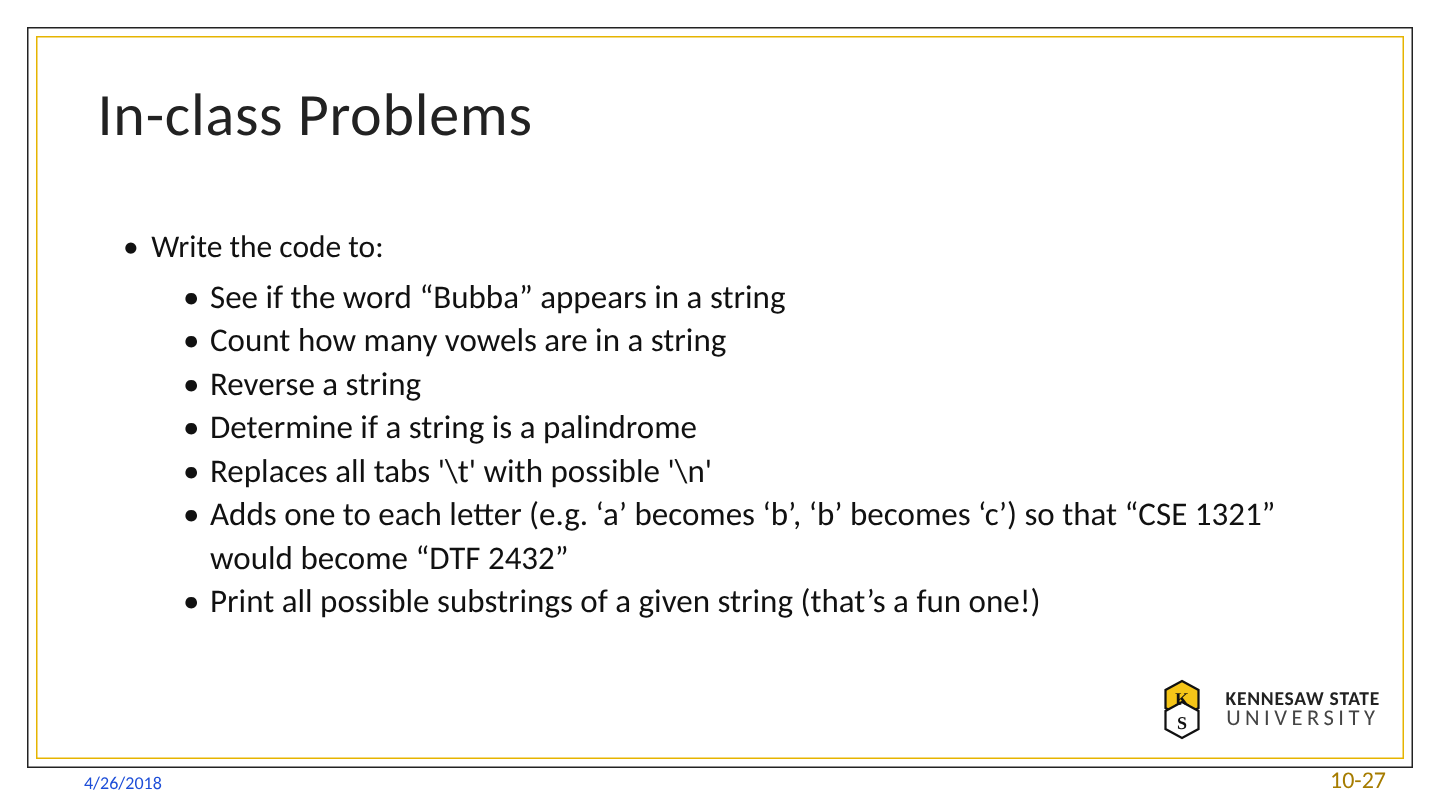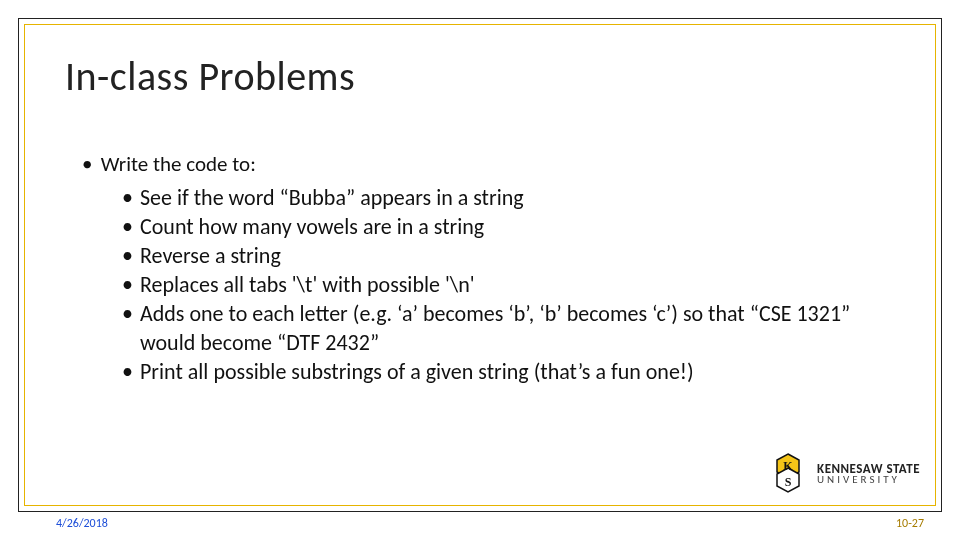--- a/index.html
+++ b/index.html
@@ -80,66 +80,68 @@
     position: absolute;
     left: 56px;
     bottom: 10px;
     font-size: 12px;
     color: #1d4ed8;
   }
   .footer-page {
     position: absolute;
     right: 36px;
     bottom: 10px;
-    font-size: 12px;
+    font-size: 16px;
     color: #a67c00;
   }
   .logo-block {
     position: absolute;
     right: 40px;
     bottom: 46px;
     display: flex;
     align-items: center;
     gap: 8px;
   }
   .logo-text {
     line-height: 1;
   }
   .logo-text .line1 {
     font-size: 13px;
     font-weight: 700;
     color: #222;
     letter-spacing: 0.5px;
   }
   .logo-text .line2 {
-    font-size: 11px;
+    font-size: 15px;
     color: #444;
     letter-spacing: 3px;
     font-weight: 400;
     margin-top: -1px;
+    text-align: center;
   }
 </style>
 </head>
 <body>
 
 <div class="slide">
   <div class="outer-border"></div>
   <div class="inner-border"></div>
 
   <div class="title">In-class Problems</div>
 
   <div class="content">
     <div class="lvl1">
       <span class="bullet">•</span>
       <span>Write the code to:</span>
     </div>
     <ul class="lvl2">
       <li><span>See if the word “Bubba” appears in a string</span></li>
       <li><span>Count how many vowels are in a string</span></li>
       <li><span>Reverse a string</span></li>
+      <li><span>Determine if a string is a palindrome</span></li>
       <li><span>Replaces all tabs '\t' with possible '\n'</span></li>
       <li><span>Adds one to each letter (e.g. ‘a’ becomes ‘b’, ‘b’ becomes ‘c’) so that “CSE 1321” would become “DTF 2432”</span></li>
       <li><span>Print all possible substrings of a given string (that’s a fun one!)</span></li>
     </ul>
   </div>
 
   <div class="logo-block">
     <svg width="42" height="42" viewBox="0 0 42 42">
       <polygon points="21,2 32,8 32,20 21,26 10,20 10,8" fill="#f5c518" stroke="#111" stroke-width="1.5"></polygon>
       <polygon points="21,16 32,22 32,34 21,40 10,34 10,22" fill="#ffffff" stroke="#111" stroke-width="1.5"></polygon>

